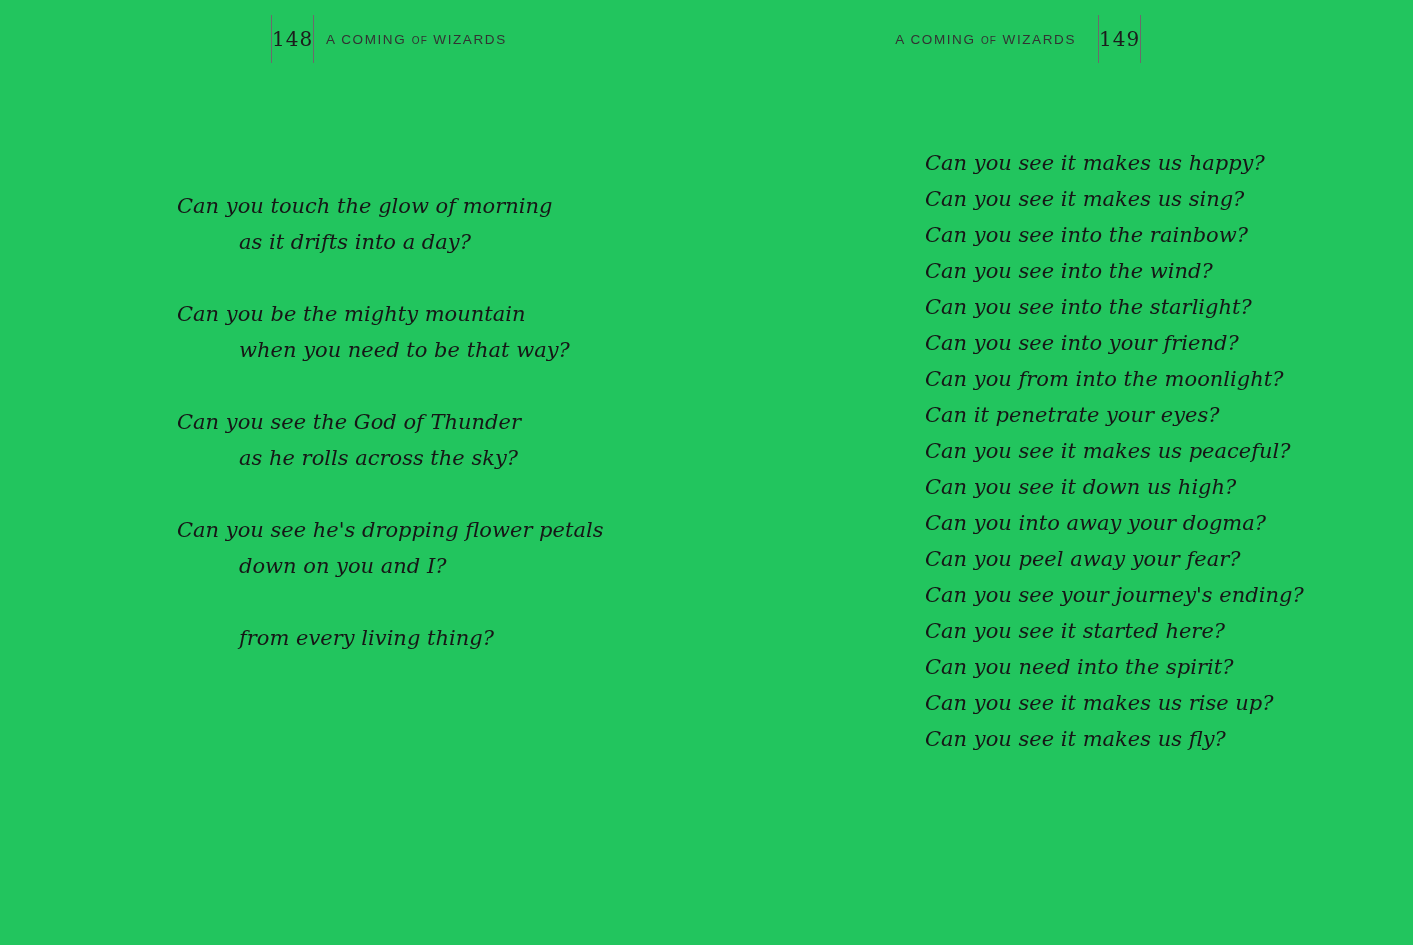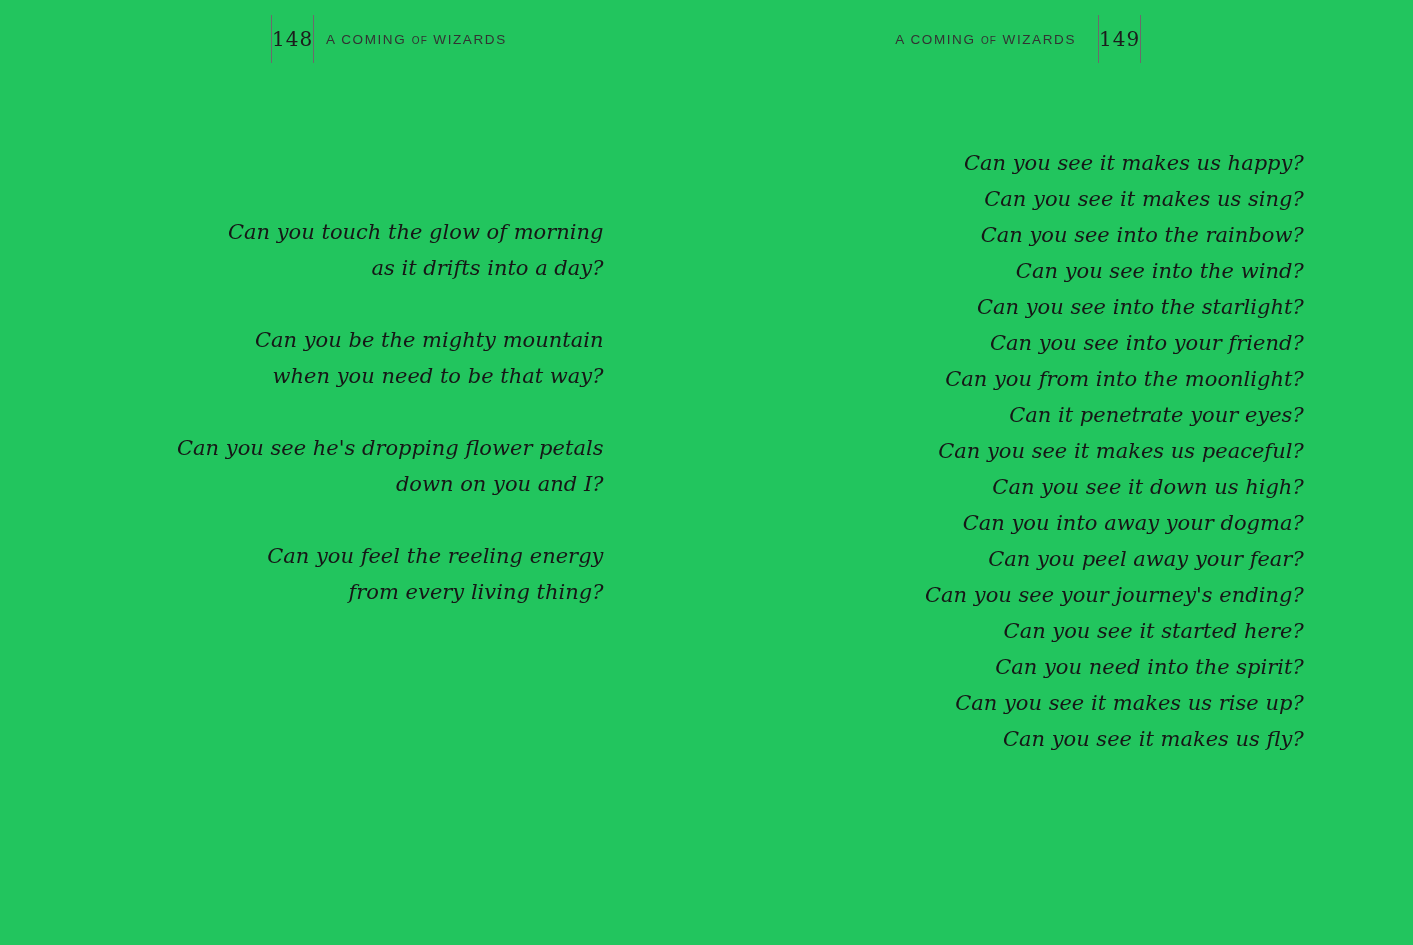--- a/index.html
+++ b/index.html
@@ -57,25 +57,24 @@
 
   
   .poem {
     position: absolute;
     font-family: "DejaVu Serif", serif;
     font-style: italic;
     font-size: 21px;
     line-height: 36px;
     color: #161616;
     white-space: nowrap;
-    text-align: right;
   }
   .poem-left {
     left: 177px;
-    top: 214px;
+    top: 188px;
   }
   .poem-right {
     left: 925px;
     top: 145px;
   }
   .stanza { margin-bottom: 36px; }
   .stanza .line2 { padding-left: 62px; }
 </style>
 </head>
 <body>
@@ -107,25 +106,28 @@
   <div class="poem poem-left">
     <div class="stanza">
       <div class="line1">Can you touch the glow of morning</div>
       <div class="line2">as it drifts into a day?</div>
     </div>
     <div class="stanza">
       <div class="line1">Can you be the mighty mountain</div>
       <div class="line2">when you need to be that way?</div>
     </div>
     <div class="stanza">
+      <div class="line1">Can you see the God of Thunder</div>
+      <div class="line2">as he rolls across the sky?</div>
+    </div>
+    <div class="stanza">
       <div class="line1">Can you see he's dropping flower petals</div>
       <div class="line2">down on you and I?</div>
     </div>
     <div class="stanza">
-      <div class="line1">Can you feel the reeling energy</div>
       <div class="line2">from every living thing?</div>
     </div>
   </div>
 
   <div class="poem poem-right">
     <div>Can you see it makes us happy?</div>
     <div>Can you see it makes us sing?</div>
     <div>Can you see into the rainbow?</div>
     <div>Can you see into the wind?</div>
     <div>Can you see into the starlight?</div>

